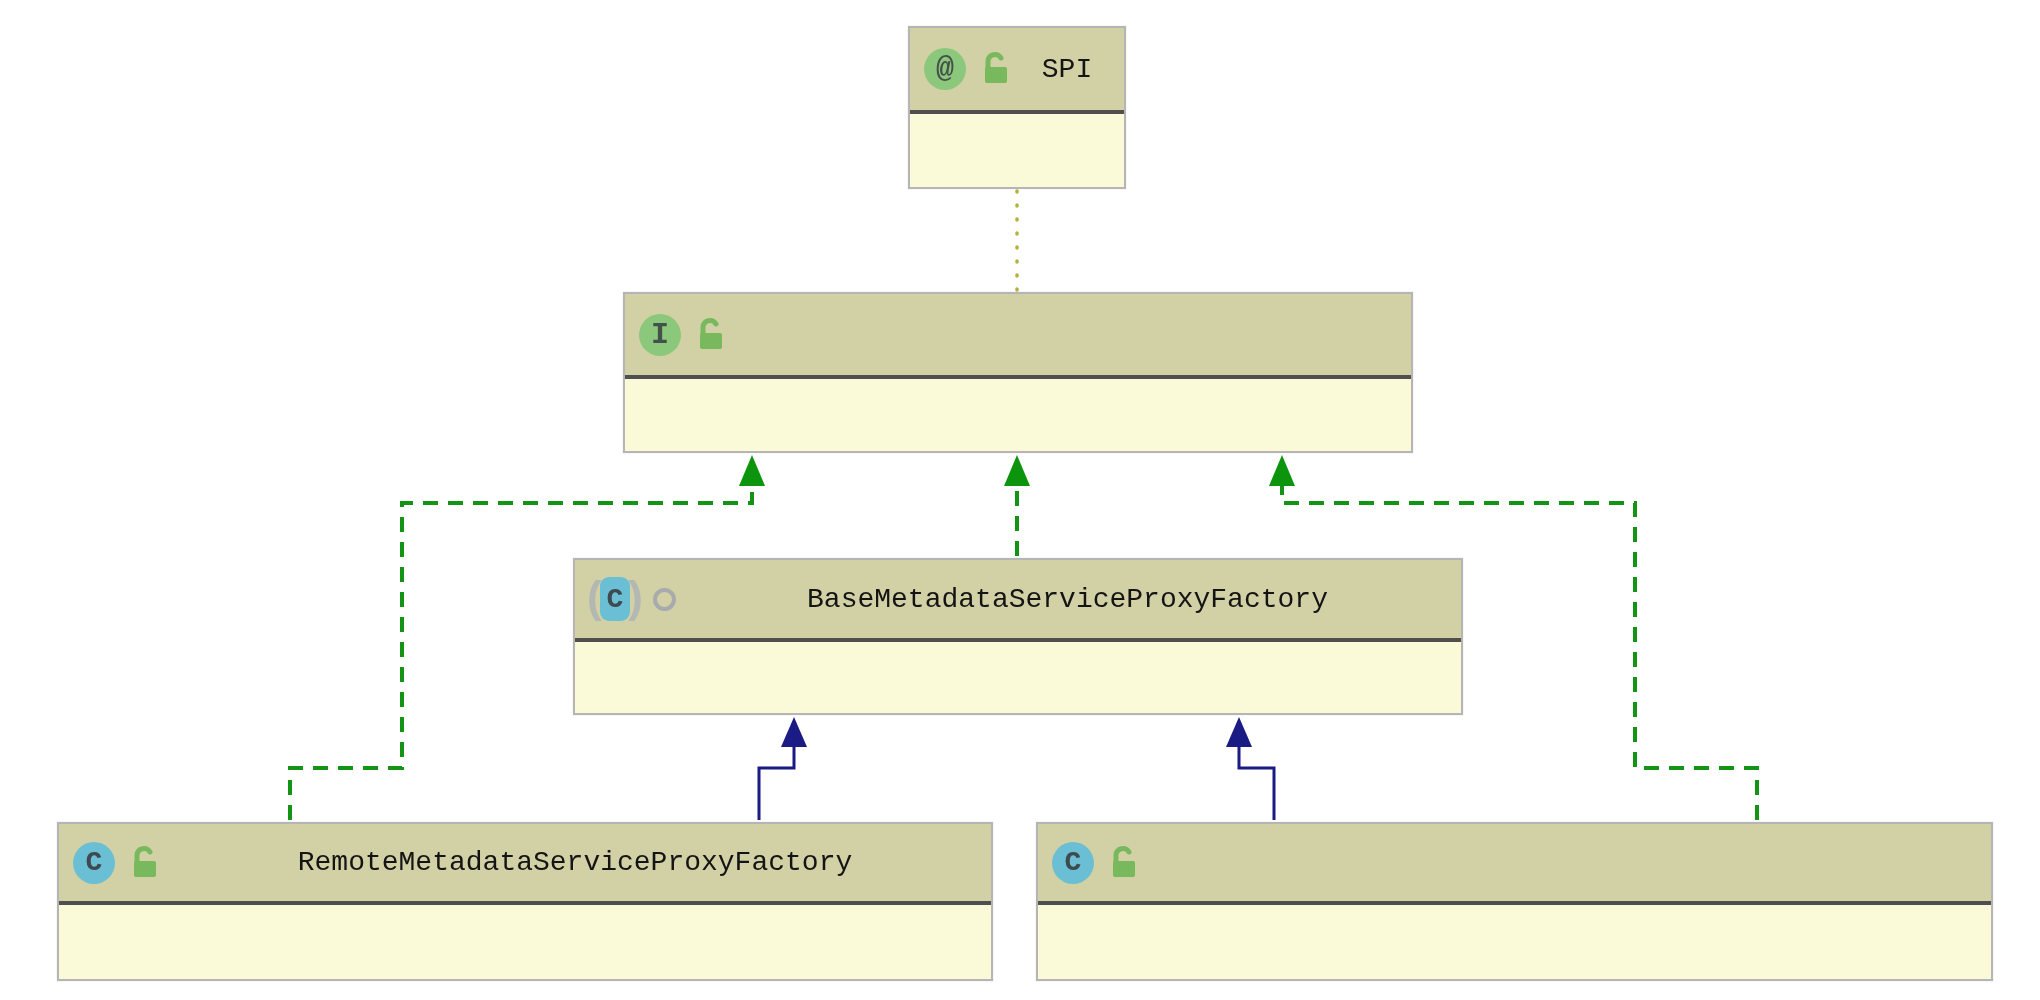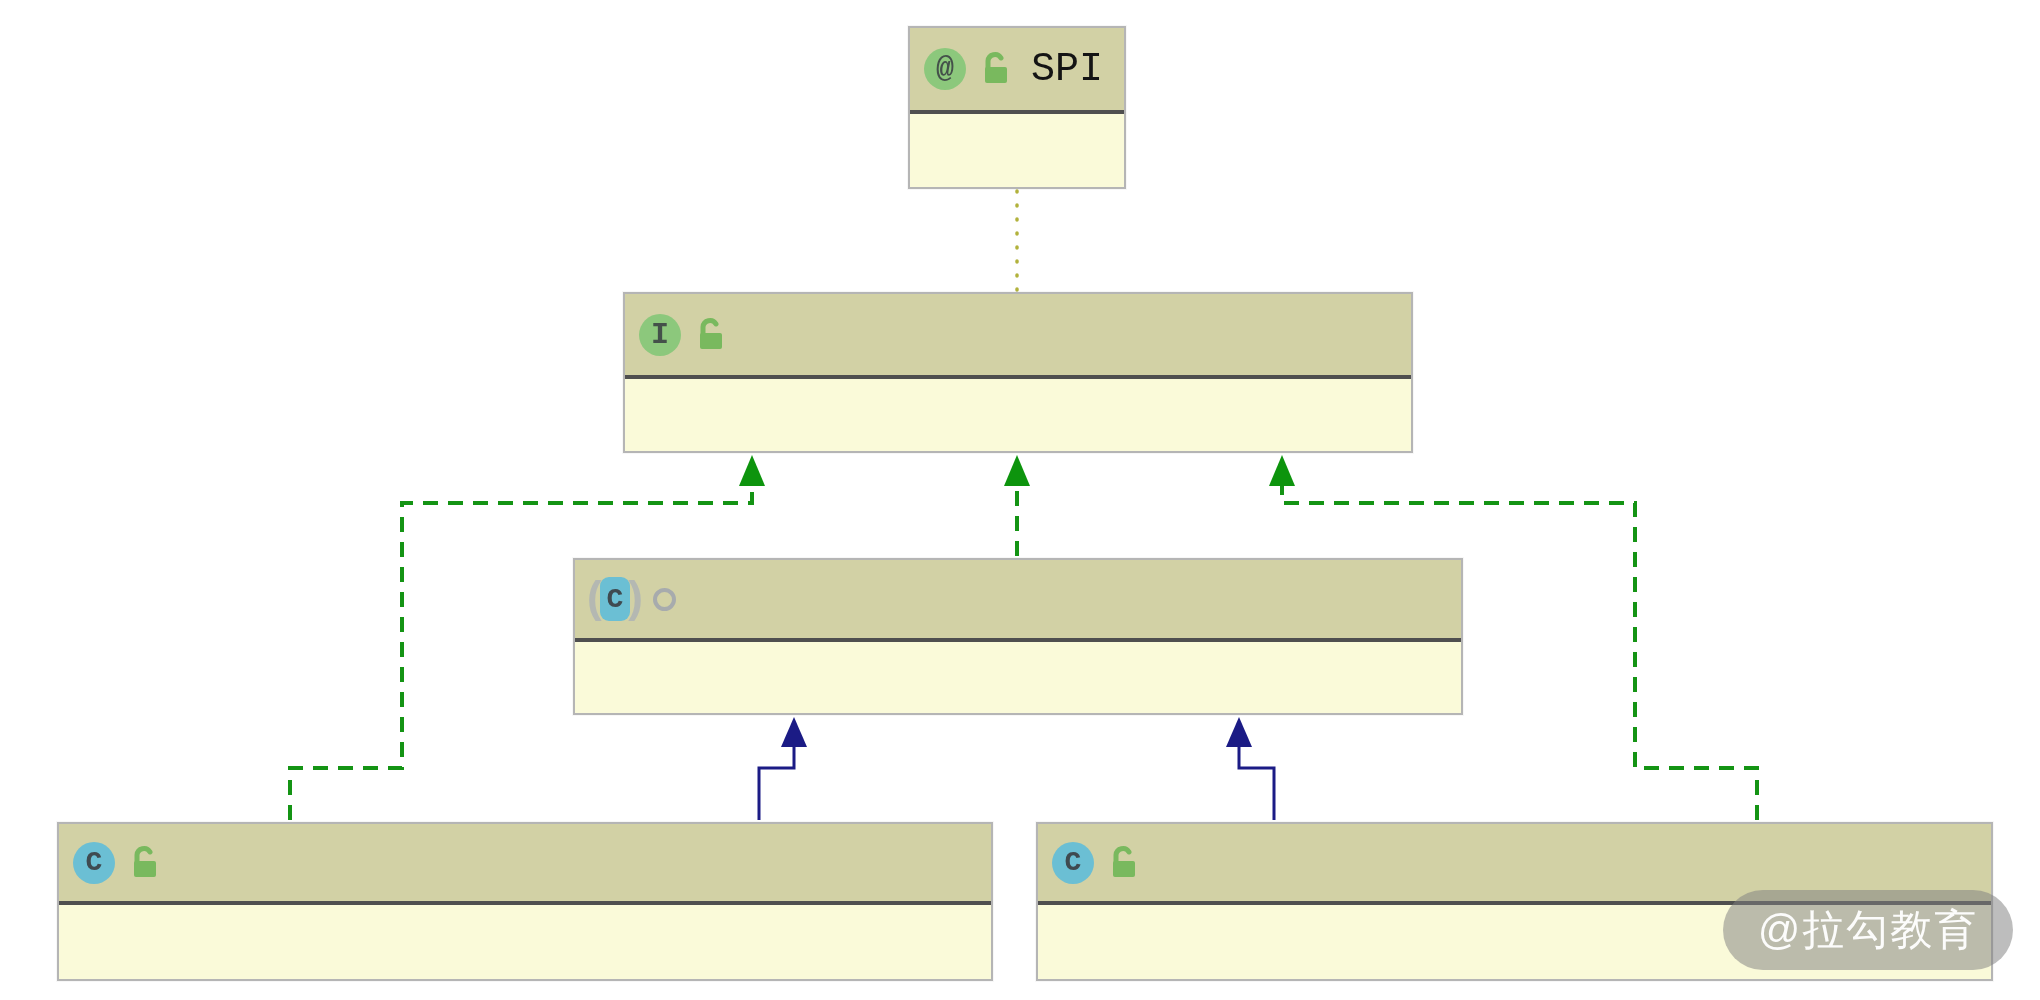--- a/index.html
+++ b/index.html
@@ -10,21 +10,21 @@
   .edge-generalization{fill:none;stroke:#1b1b85;stroke-width:3;}
   .edge-annotation{fill:none;stroke:#b2b23c;stroke-width:3.5;stroke-dasharray:1 13;stroke-linecap:round;}
   .head-realization{fill:#0d940d;stroke:none;}
   .head-generalization{fill:#1b1b85;stroke:none;}
 
   .uml-node{position:absolute;display:flex;flex-direction:column;
             border:2px solid #b5b5b5;box-sizing:border-box;box-shadow:0 0 0 1px rgba(0,0,0,0.03);}
   .uml-header{background:#d2d1a5;border-bottom:4px solid #4f4f4f;display:flex;align-items:center;
               gap:12px;padding:0 14px;box-sizing:border-box;}
   .uml-body{background:#fafad9;flex:1;}
-  .uml-name{flex:1;text-align:center;font-size:40px;color:#141414;white-space:nowrap;
+  .uml-name{flex:1;text-align:center;font-size:28px;color:#141414;white-space:nowrap;
             font-family:"Liberation Mono",monospace;}
 
   .icon-circle{width:42px;height:42px;border-radius:50%;display:flex;align-items:center;
                justify-content:center;font-family:"Liberation Mono",monospace;
                font-weight:bold;flex:0 0 auto;}
   .icon-green{background:#8cc87c;color:#44514a;font-size:30px;}
   .icon-teal{background:#6bbfd4;color:#3f4a50;font-size:28px;}
   .icon-abstract{position:relative;width:52px;height:46px;display:flex;align-items:center;
                  justify-content:center;flex:0 0 auto;}
   .paren{position:absolute;top:50%;transform:translateY(-54%);color:#b4b8b2;font-size:44px;
@@ -88,41 +88,42 @@
   </div>
 
   <div class="uml-node" style="left:573px;top:558px;width:890px;height:157px;">
     <div class="uml-header" style="height:82px;">
       <span class="icon-abstract">
         <span class="paren paren-l">(</span>
         <span class="abstract-box">C</span>
         <span class="paren paren-r">)</span>
       </span>
       <span class="icon-ring"></span>
+      <span class="uml-name">BaseMetadataServiceProxyFactory</span>
     </div>
     <div class="uml-body"></div>
   </div>
 
   <div class="uml-node" style="left:57px;top:822px;width:936px;height:159px;">
     <div class="uml-header" style="height:81px;">
       <span class="icon-circle icon-teal">C</span>
       <svg class="icon-lock" width="34" height="36" viewBox="0 0 34 36">
         <path d="M10 17 V10 a7 7 0 0 1 13 -3" fill="none" stroke="#79b95e" stroke-width="5" stroke-linecap="round"></path>
         <rect x="7" y="16" width="22" height="16" rx="2" fill="#79b95e"></rect>
       </svg>
+      <span class="uml-name">RemoteMetadataServiceProxyFactory</span>
     </div>
     <div class="uml-body"></div>
   </div>
 
   <div class="uml-node" style="left:1036px;top:822px;width:957px;height:159px;">
     <div class="uml-header" style="height:81px;">
       <span class="icon-circle icon-teal">C</span>
       <svg class="icon-lock" width="34" height="36" viewBox="0 0 34 36">
         <path d="M10 17 V10 a7 7 0 0 1 13 -3" fill="none" stroke="#79b95e" stroke-width="5" stroke-linecap="round"></path>
         <rect x="7" y="16" width="22" height="16" rx="2" fill="#79b95e"></rect>
       </svg>
     </div>
     <div class="uml-body"></div>
   </div>
 
-  <div class="watermark">@拉勾教育</div>
 
 </div>
 
 </body></html>

